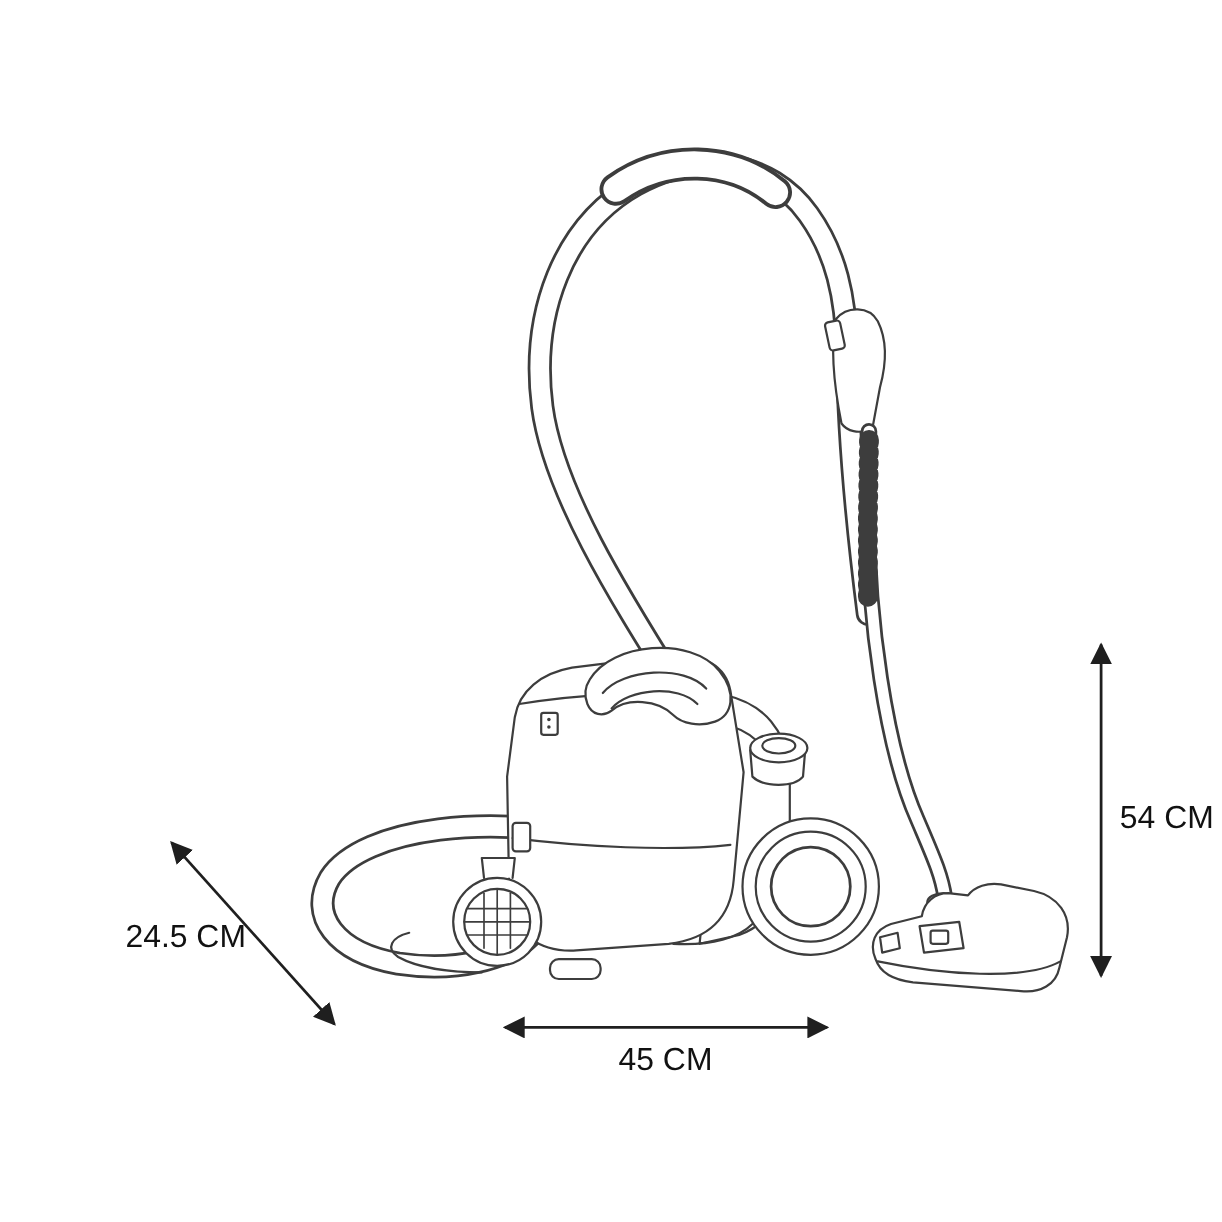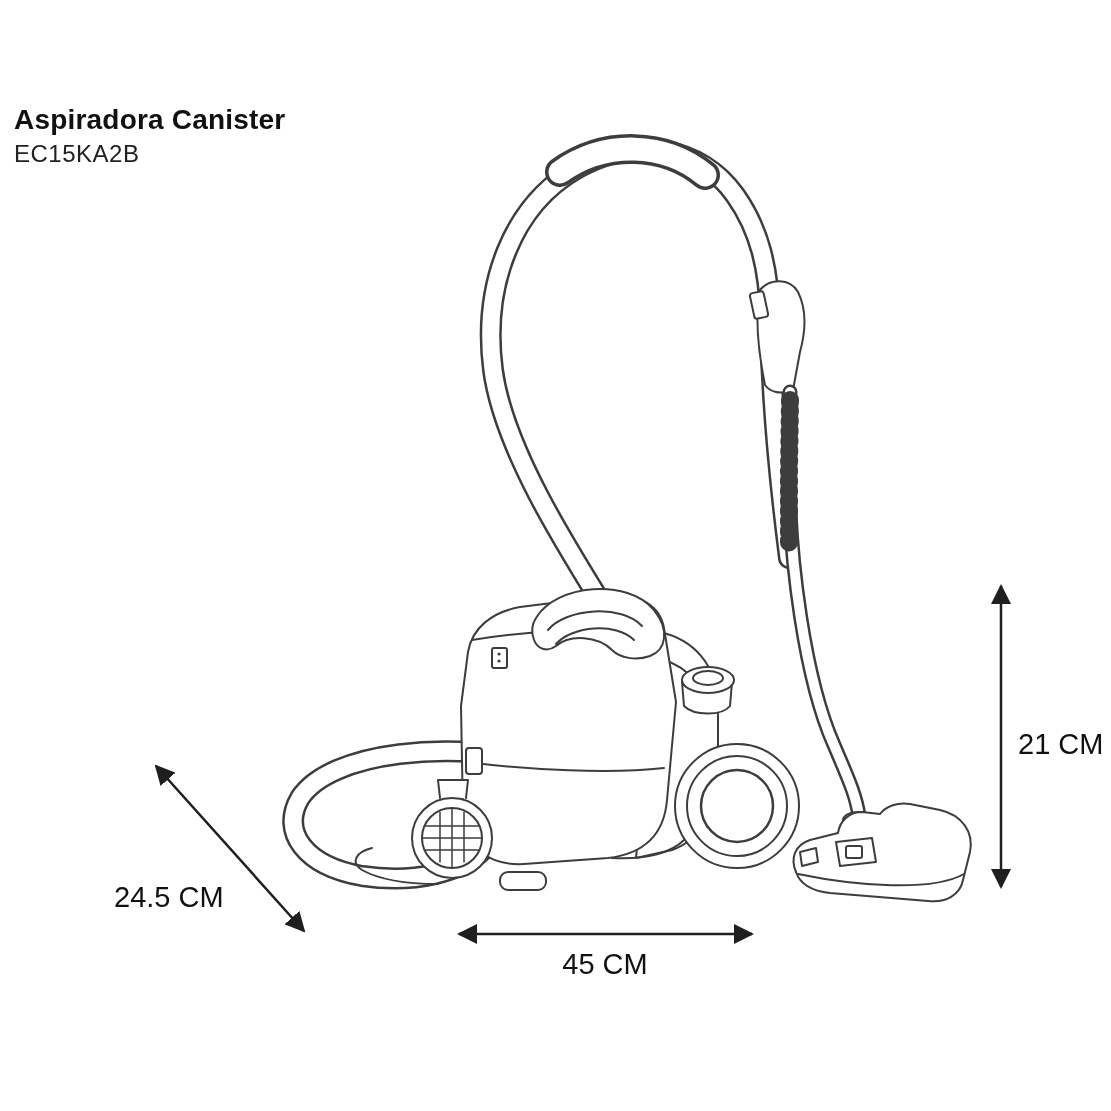--- a/index.html
+++ b/index.html
@@ -40,21 +40,21 @@
     letter-spacing: 0.5px;
     margin-top: 4px;
   }
   .dim-label {
     position: absolute;
     font-size: 29px;
     font-weight: 400;
     color: #111111;
     white-space: nowrap;
   }
-  .dim-depth  { left: 114px; top: 881px; }
+  .dim-depth  { left: 114px; top: 836px; }
   .dim-width  { left: 455px; top: 948px; width: 300px; text-align: center; }
   .dim-height { left: 1018px; top: 728px; }
 </style>
 </head>
 <body>
 
 <div class="page">
 
   <svg class="diagram-svg" viewBox="0 0 1111 1111" xmlns="http://www.w3.org/2000/svg">
     <defs>
@@ -153,22 +153,18 @@
       </g>
     </g>
 
     <g stroke="#1f1f1f" stroke-width="2.5" fill="none">
       <line x1="1001" y1="586" x2="1001" y2="887" marker-start="url(#arw)" marker-end="url(#arw)"></line>
       <line x1="459" y1="934" x2="752" y2="934" marker-start="url(#arw)" marker-end="url(#arw)"></line>
       <line x1="156" y1="766" x2="304" y2="931" marker-start="url(#arw)" marker-end="url(#arw)"></line>
     </g>
   </svg>
 
-  <div class="title-block">
-    <div class="product-title">Aspiradora Canister</div>
-    <div class="product-model">EC15KA2B</div>
-  </div>
 
   <div class="dim-label dim-depth">24.5 CM</div>
   <div class="dim-label dim-width">45 CM</div>
-  <div class="dim-label dim-height">21 CM</div>
+  <div class="dim-label dim-height">54 CM</div>
 
 </div>
 
 </body></html>

